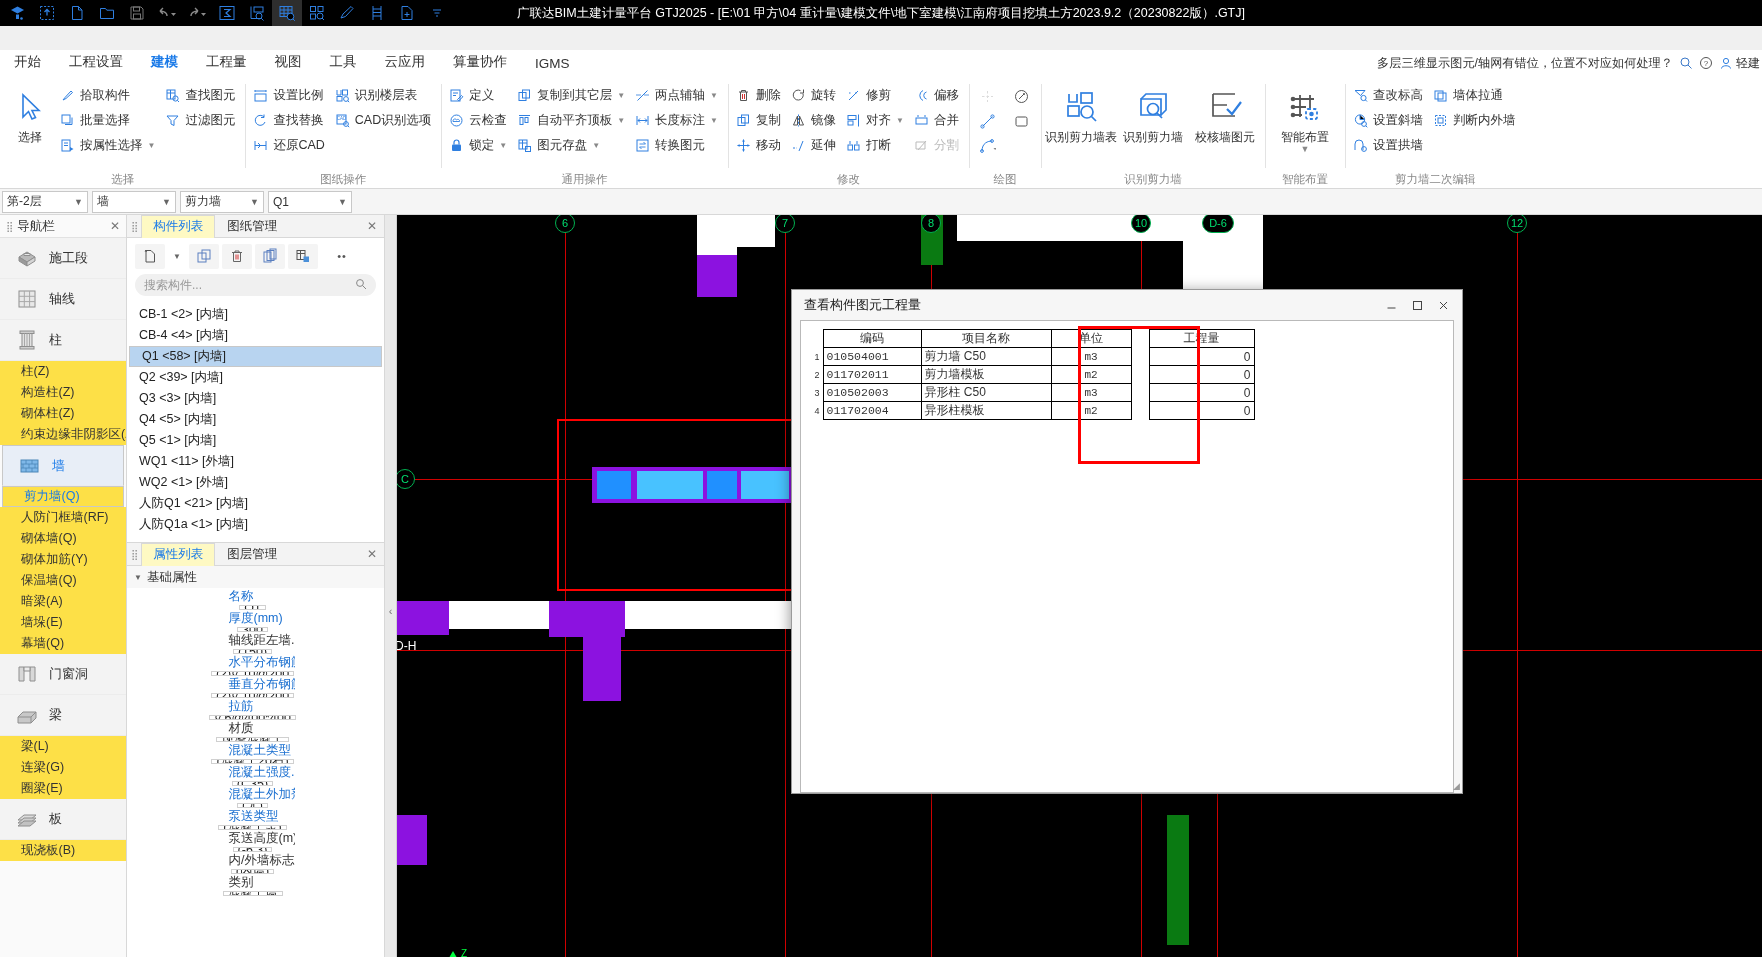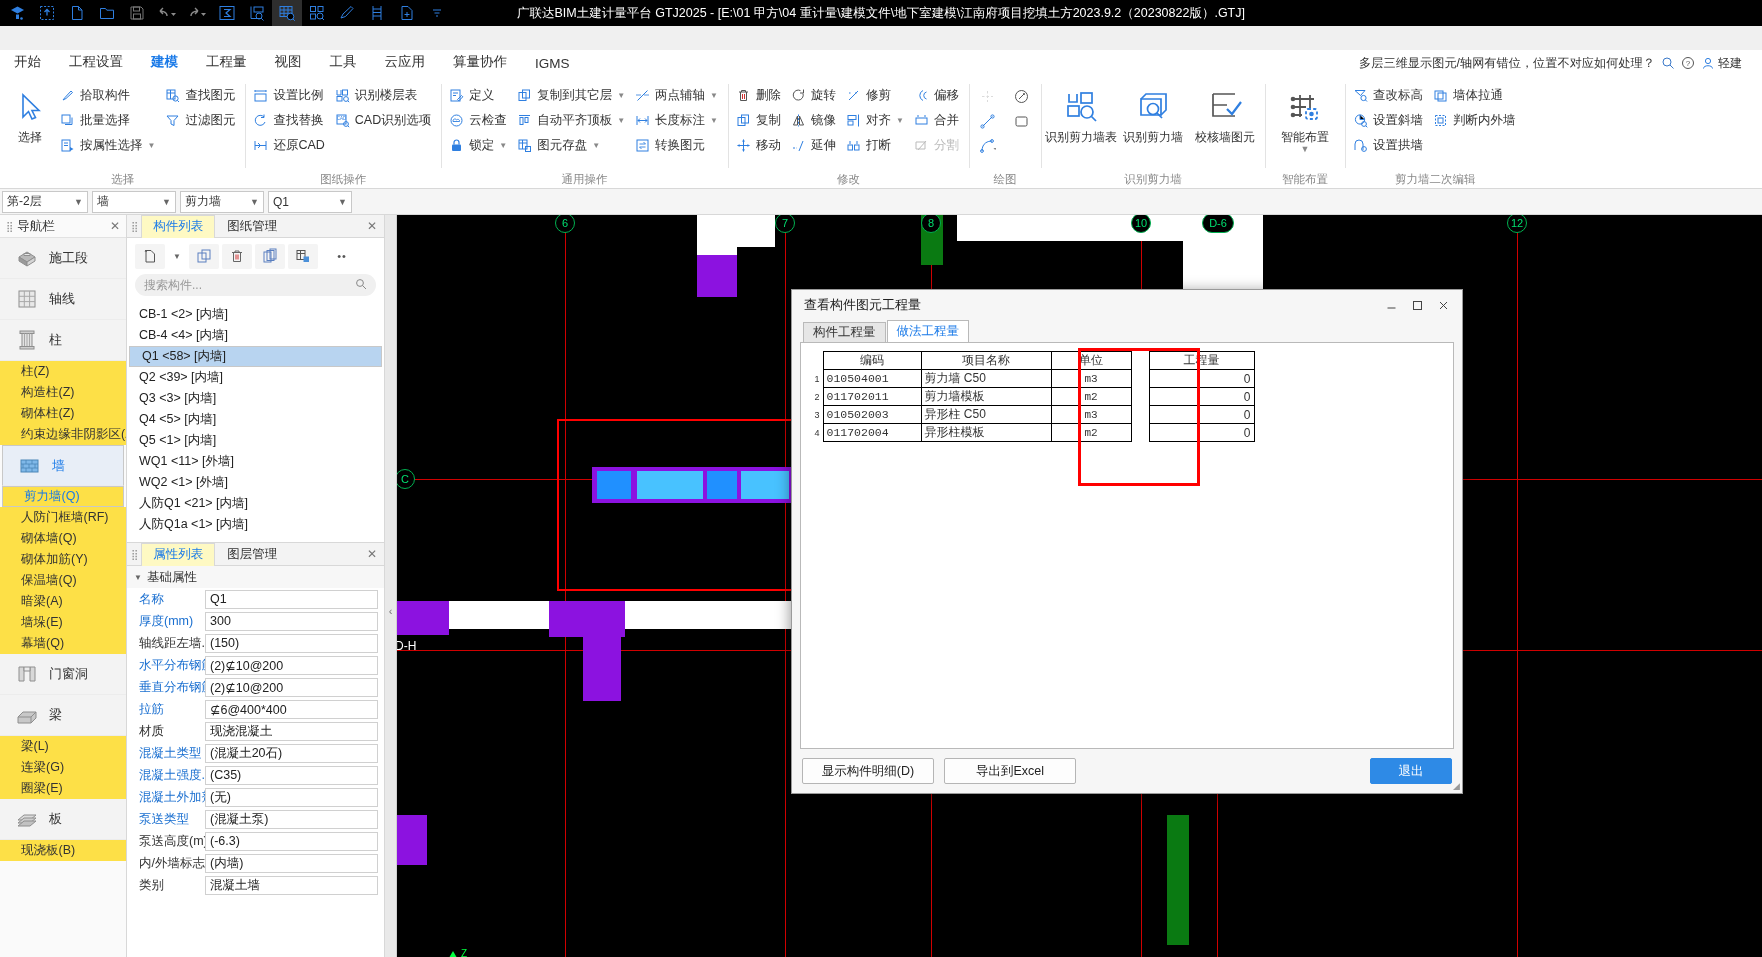--- a/index.html
+++ b/index.html
@@ -32,21 +32,21 @@
     height:26px; background:#ffffff; display:flex; align-items:flex-end;
     position:relative; border-bottom:0;margin-top:24px;
   }
   .menu-item {
     padding:3px 14px 5px 14px; font-size:13.5px; color:#333; cursor:pointer;
     white-space:nowrap;
   }
   .menu-item.active { color:#1a7ae8; font-weight:bold; }
   #menubar-right {
     position:absolute; right:0; top:0; height:26px; display:flex; align-items:center;
-    gap:6px; padding-right:20px; font-size:12px; color:#444;
+    gap:6px; padding-right:2px; font-size:12px; color:#444;
   }
   #menubar-right .hint { color:#333; font-size:12.2px; }
   .mb-icon { color:#555; cursor:pointer; display:flex; align-items:center; }
   #login-chip { display:flex; align-items:center; gap:3px; color:#333; }
   
   #ribbon {
     height:113px; background:#ffffff; border-bottom:1px solid #d8d8d8;
     display:flex; align-items:stretch; position:relative; overflow:hidden;
   }
   .rgroup { display:flex; flex-direction:column; position:relative; padding:0 4px; }
@@ -139,21 +139,21 @@
     display:flex; align-items:center; padding:0 9px; font-size:12px; color:#999;
   }
   #comp-search .sicon { margin-left:auto; color:#888; }
   #complist { flex:0 0 auto; height:240px; overflow:hidden; padding-top:2px; }
   .citem { height:21px; display:flex; align-items:center; padding-left:12px; font-size:12.5px; color:#222; cursor:pointer; }
   .citem.sel { background:#b8d4f0; }
   #prop-tabs-wrap { border-top:1px solid #d8d8d8; }
   #propsection { height:22px; display:flex; align-items:center; gap:5px; padding-left:7px; background:#f7f7f7; font-size:12.5px; color:#333; }
   #propsection .tri { color:#666; font-size:8px; }
   #proplist { flex:1; overflow:hidden; }
-  .prow { height:22px; display:flex; align-items:center; font-size:12.5px; }
+  .prow { height:22px; display:flex; align-items:center; font-size:12.5px;flex-direction:column; }
   .prow .pk { width:78px; padding-left:12px; color:#1a6fd0; white-space:nowrap; overflow:hidden; }
   .prow .pk.dark { color:#333; }
   .prow .pv {
     flex:1; margin-right:6px; height:19px; border:1px solid #d0d0d0; background:#fff;
     display:flex; align-items:center; padding:0 4px; color:#222; white-space:nowrap; overflow:hidden;
   }
   
   #collapse-handle {
     width:12px; background:#e9e9e9; border-right:1px solid #d0d0d0;
     display:flex; align-items:center; justify-content:center; color:#777; font-size:11px; cursor:pointer;
@@ -1268,24 +1268,20 @@
             <svg width="13" height="13" viewBox="0 0 13 13">
                 <rect x="2.5" y="2.5" width="8" height="8" fill="none" stroke="#444"></rect>
               </svg>
           </span>
           <span class="dctrl">
             <svg width="13" height="13" viewBox="0 0 13 13">
                 <path d="M3 3 L10 10 M10 3 L3 10" stroke="#444"></path>
               </svg>
           </span>
         </span>
-      </div>
-      <div id="dlg-tabs">
-        <div class="dtab">构件工程量</div>
-        <div class="dtab active">做法工程量</div>
       </div>
       <div id="dlg-body">
         <table id="qtable">
           <thead>
             <tr>
               <th style="width:14px; border:none;"></th>
               <th style="width:98px">编码</th>
               <th style="width:130px">项目名称</th>
               <th style="width:80px">单位</th>
               <th style="width:18px; border:none;"></th>
@@ -1322,21 +1318,16 @@
               <td class="code">011702004</td>
               <td>异形柱模板</td>
               <td class="ctr">m2</td>
               <td style="border:none;"></td>
               <td class="num">0</td>
             </tr>
           </tbody>
         </table>
         <div id="redbox" style="left:277px; top:5px; width:122px; height:138px;"></div>
       </div>
-      <div id="dlg-foot">
-        <div class="dbtn">显示构件明细(D)</div>
-        <div class="dbtn">导出到Excel</div>
-        <div class="dbtn primary">退出</div>
-      </div>
       <div id="dlg-grip">◢</div>
     </div>
   </div>
 </div>
 
 </body></html>

